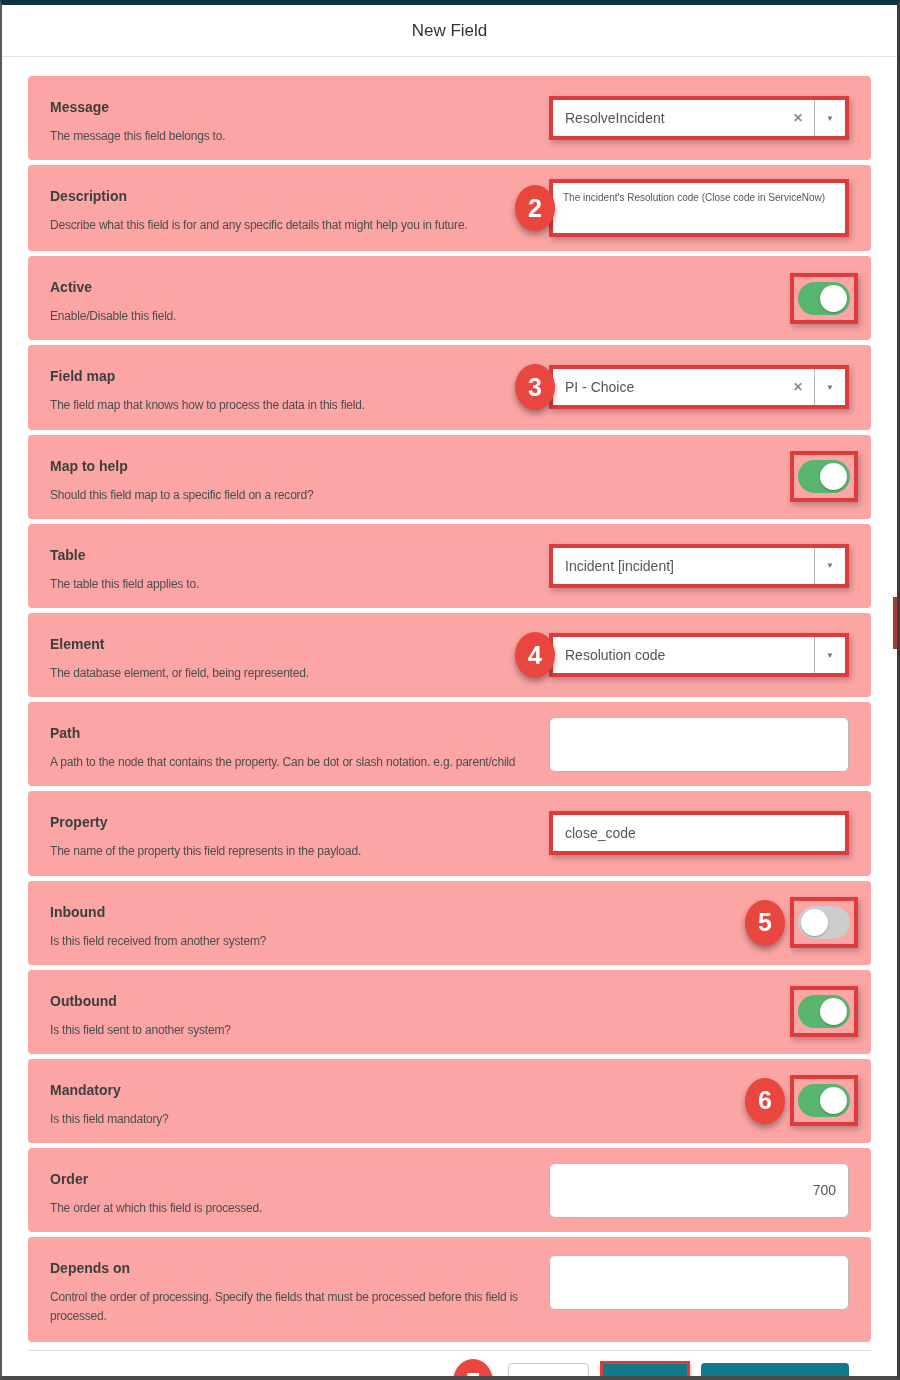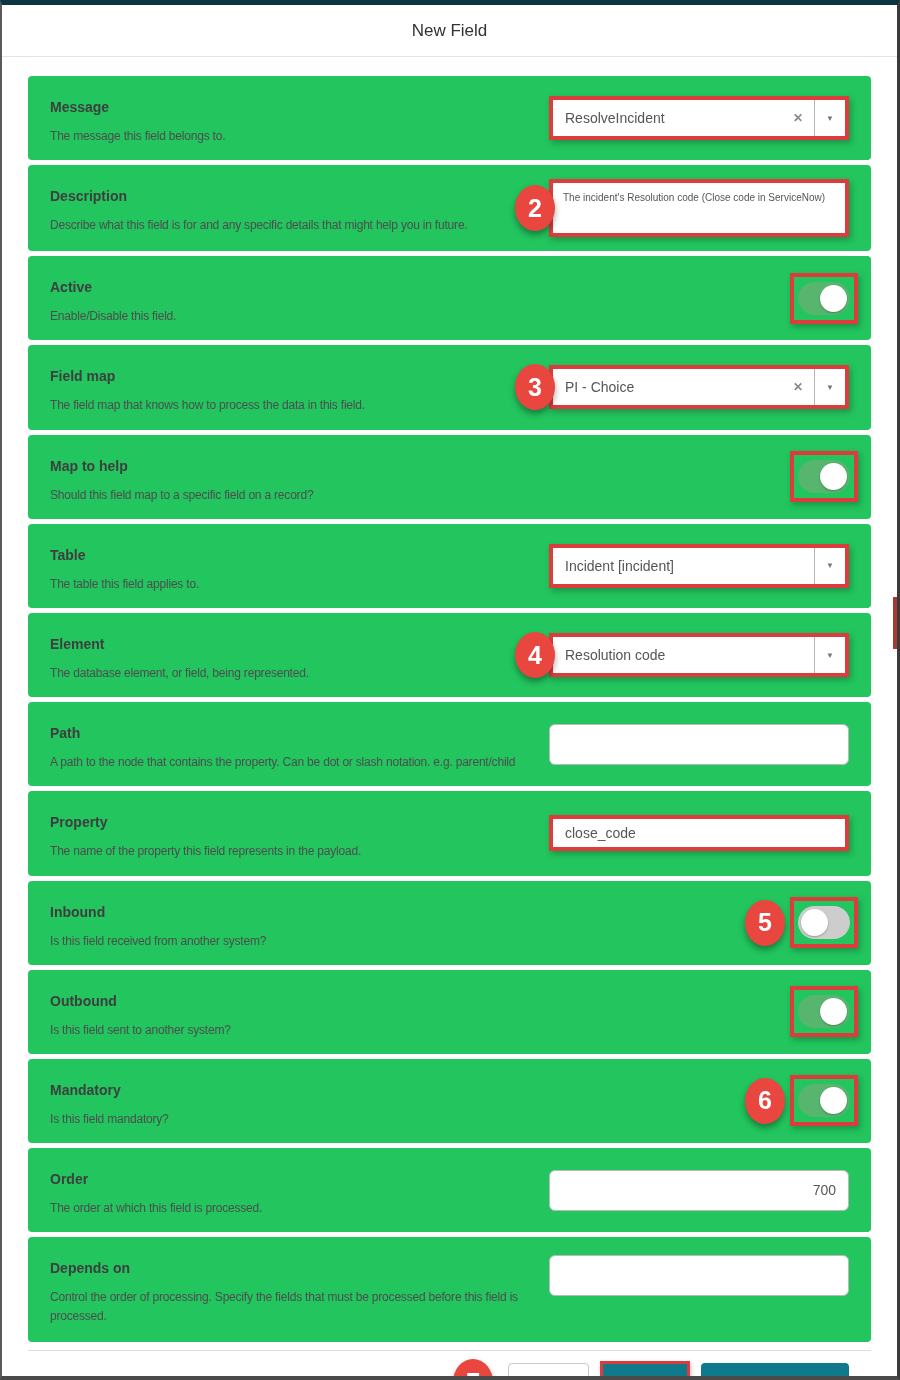--- a/index.html
+++ b/index.html
@@ -4,43 +4,43 @@
 <style>
   html,body {margin:0;padding:0;background:#fff;}
   body {font-family:"Liberation Sans",sans-serif;}
   .frame {
     width:900px;height:1380px;box-sizing:border-box;position:relative;background:#fff;overflow:hidden;
     border-top:5px solid #0d3541;border-left:2px solid #5a5a5a;border-right:3px solid #3a3a3a;border-bottom:4px solid #4a4a4a;
   }
   .header {height:51px;border-bottom:1px solid #e4e4e4;display:flex;align-items:center;justify-content:center;background:#fff;}
   .title {font-size:17px;color:#333;}
   .form {padding:19px 26px 0 26px;}
-  .row {position:relative;background:#22c55e;border-radius:4px;margin-bottom:5px;min-height:81px;box-sizing:border-box;display:flex;padding:14px 22px;}
+  .row {position:relative;background:#fca5a5;border-radius:4px;margin-bottom:5px;min-height:81px;box-sizing:border-box;display:flex;padding:14px 22px;}
   .row.tall {min-height:105px;}
   .row-left {flex:1;min-width:0;padding-right:4px;}
   .f-label {font-size:14px;font-weight:bold;color:#3e3e3e;padding-top:9px;}
   .f-help {font-size:12px;letter-spacing:-0.2px;color:#4d4d4d;margin-top:12px;line-height:1.6;white-space:nowrap;}
   .f-help.wrap {white-space:normal;max-width:470px;}
   .row-right {width:300px;flex-shrink:0;display:flex;align-items:center;justify-content:flex-end;}
   .row.tall .row-right {align-items:flex-start;padding-top:4px;}
 
   .annot {border:4px solid #dd3c3c;box-shadow:2px 3px 6px rgba(0,0,0,0.25);box-sizing:border-box;background:#fff;}
   .annot-full {width:100%;}
   .annot-toggle {padding:5px 4px;margin-right:-9px;background:transparent;}
 
   .sel {height:38px;background:#fff;border:1px solid #b5b5b5;display:flex;align-items:center;width:100%;box-sizing:border-box;cursor:pointer;}
   .annot .sel {border:none;height:36px;}
   .sel-val {flex:1;font-size:14px;color:#555;padding-left:12px;white-space:nowrap;overflow:hidden;}
   .clear {color:#888;font-size:12px;font-weight:bold;padding:0 11px;}
   .arrow-seg {width:30px;align-self:stretch;border-left:1px solid #b5b5b5;display:flex;align-items:center;justify-content:center;}
   .arr {font-size:8px;color:#777;}
 
-  .text-input {width:100%;height:41px;box-sizing:border-box;border:1px solid #b9b9b9;border-radius:6px;font-size:14px;color:#555;padding:0 12px;font-family:inherit;background:#fff;outline:none;}
+  .text-input {width:100%;height:55px;box-sizing:border-box;border:1px solid #b9b9b9;border-radius:6px;font-size:14px;color:#555;padding:0 12px;font-family:inherit;background:#fff;outline:none;}
   .text-input.right {text-align:right;}
-  .annot .text-input {border:none;border-radius:7px;height:28px;}
+  .annot .text-input {border:none;border-radius:7px;height:36px;}
 
   .ta {width:100%;background:#fff;font-size:10px;color:#555;line-height:1.7;padding:6px 10px;box-sizing:border-box;min-height:50px;}
 
   .toggle {width:52px;height:33px;border-radius:17px;position:relative;cursor:pointer;}
   .toggle.on {background:#57b56e;}
   .toggle.off {background:#cdcdcd;}
   .knob {width:27px;height:27px;border-radius:50%;background:#fff;position:absolute;top:3px;box-shadow:0 1px 2px rgba(0,0,0,0.25);}
   .toggle.on .knob {right:3px;}
   .toggle.off .knob {left:3px;}
 

